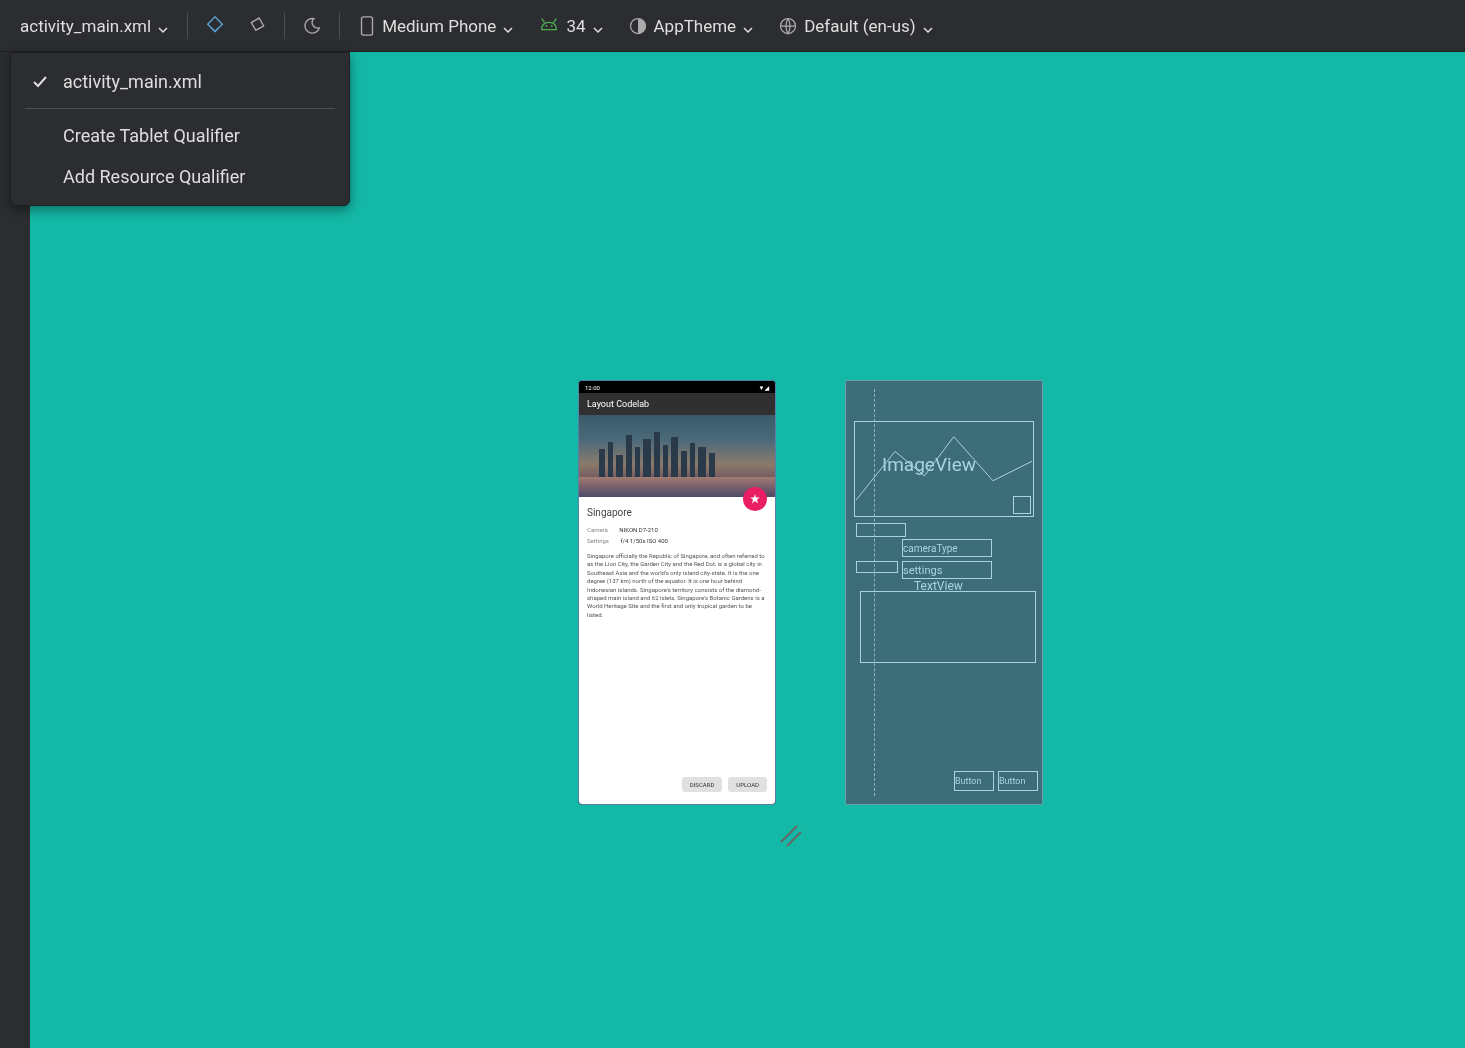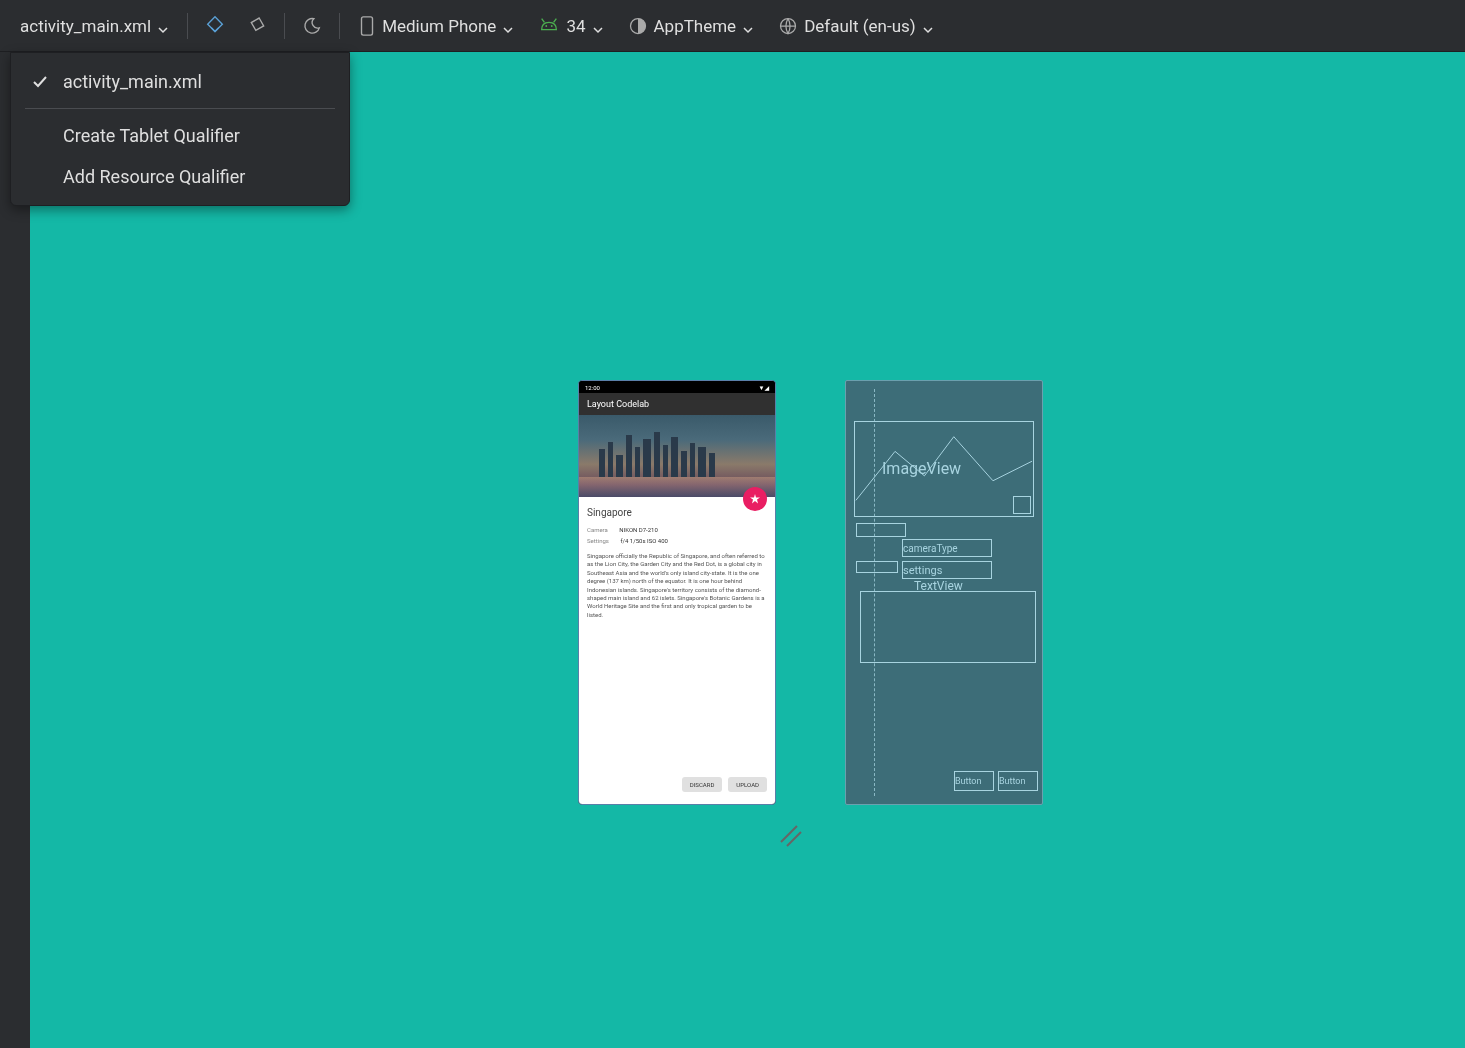--- a/index.html
+++ b/index.html
@@ -383,21 +383,21 @@
   </div>
 
   <div class="blueprint-phone">
     <div class="bp-vline" style="left:28px;"></div>
     <div class="bp-box" style="left:8px;top:40px;width:180px;height:96px;">
       <svg class="bp-mountain" style="left:0;top:0;width:100%;height:100%;" viewBox="0 0 180 96">
         <path d="M0 80 L40 30 L70 55 L100 15 L140 60 L180 40"></path>
       </svg>
       <div class="bp-box" style="right:2px;bottom:2px;width:18px;height:18px;"></div>
     </div>
-    <div class="bp-text" style="left:36px;top:78px;font-size:16px;">ImageView</div>
+    <div class="bp-text" style="left:36px;top:72px;font-size:19px;">ImageView</div>
     <div class="bp-box" style="left:10px;top:142px;width:50px;height:14px;"></div>
     <div class="bp-box" style="left:56px;top:158px;width:90px;height:18px;font-size:10px;">
       <span>cameraType</span>
     </div>
     <div class="bp-box" style="left:10px;top:180px;width:42px;height:12px;"></div>
     <div class="bp-box" style="left:56px;top:180px;width:90px;height:18px;font-size:11px;">
       <span>settings</span>
     </div>
     <div class="bp-text" style="left:68px;top:198px;font-size:12px;">TextView</div>
     <div class="bp-box" style="left:14px;top:210px;width:176px;height:72px;"></div>

